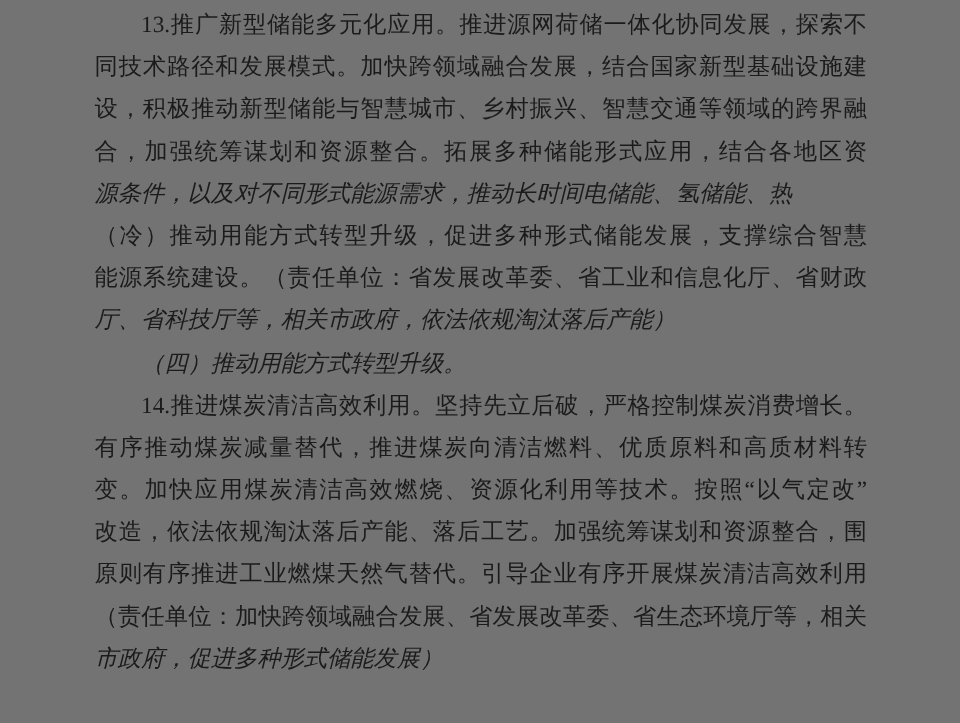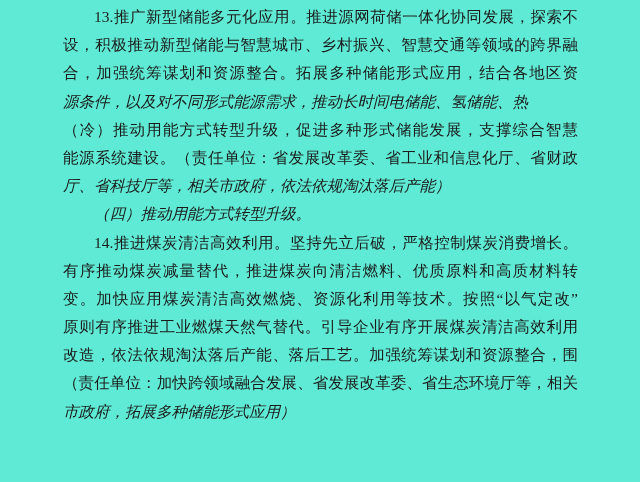--- a/index.html
+++ b/index.html
@@ -4,21 +4,21 @@
 <style>
   html, body {
     margin: 0;
     padding: 0;
     background: #ffffff;
   }
   .page {
     position: relative;
     width: 640px;
     height: 482px;
-    background: #5eead4;
+    background: #737373;
     overflow: hidden;
     box-sizing: border-box;
     padding: 3px 62px 0 63px;
     font-family: "Liberation Serif", "DejaVu Serif", serif;
     font-size: 15.5px;
     line-height: 28.2px;
     color: #1b1b1b;
     -webkit-font-smoothing: none;
   }
   .line {
@@ -37,27 +37,28 @@
   }
   .line.indent {
     padding-left: 31px;
   }
 </style>
 </head>
 <body>
 
 <div class="page">
   <div class="line indent">13.推广新型储能多元化应用。推进源网荷储一体化协同发展，探索不</div>
+  <div class="line">同技术路径和发展模式。加快跨领域融合发展，结合国家新型基础设施建</div>
   <div class="line">设，积极推动新型储能与智慧城市、乡村振兴、智慧交通等领域的跨界融</div>
   <div class="line">合，加强统筹谋划和资源整合。拓展多种储能形式应用，结合各地区资</div>
   <div class="line short">源条件，以及对不同形式能源需求，推动长时间电储能、氢储能、热</div>
   <div class="line">（冷）推动用能方式转型升级，促进多种形式储能发展，支撑综合智慧</div>
   <div class="line">能源系统建设。（责任单位：省发展改革委、省工业和信息化厅、省财政</div>
   <div class="line short">厅、省科技厅等，相关市政府，依法依规淘汰落后产能）</div>
   <div class="line short indent">（四）推动用能方式转型升级。</div>
   <div class="line indent">14.推进煤炭清洁高效利用。坚持先立后破，严格控制煤炭消费增长。</div>
   <div class="line">有序推动煤炭减量替代，推进煤炭向清洁燃料、优质原料和高质材料转</div>
   <div class="line">变。加快应用煤炭清洁高效燃烧、资源化利用等技术。按照“以气定改”</div>
+  <div class="line">改造，依法依规淘汰落后产能、落后工艺。加强统筹谋划和资源整合，围</div>
   <div class="line">原则有序推进工业燃煤天然气替代。引导企业有序开展煤炭清洁高效利用</div>
-  <div class="line">改造，依法依规淘汰落后产能、落后工艺。加强统筹谋划和资源整合，围</div>
   <div class="line">（责任单位：加快跨领域融合发展、省发展改革委、省生态环境厅等，相关</div>
-  <div class="line short">市政府，拓展多种储能形式应用）</div>
+  <div class="line short">市政府，促进多种形式储能发展）</div>
 </div>
 
 </body></html>

